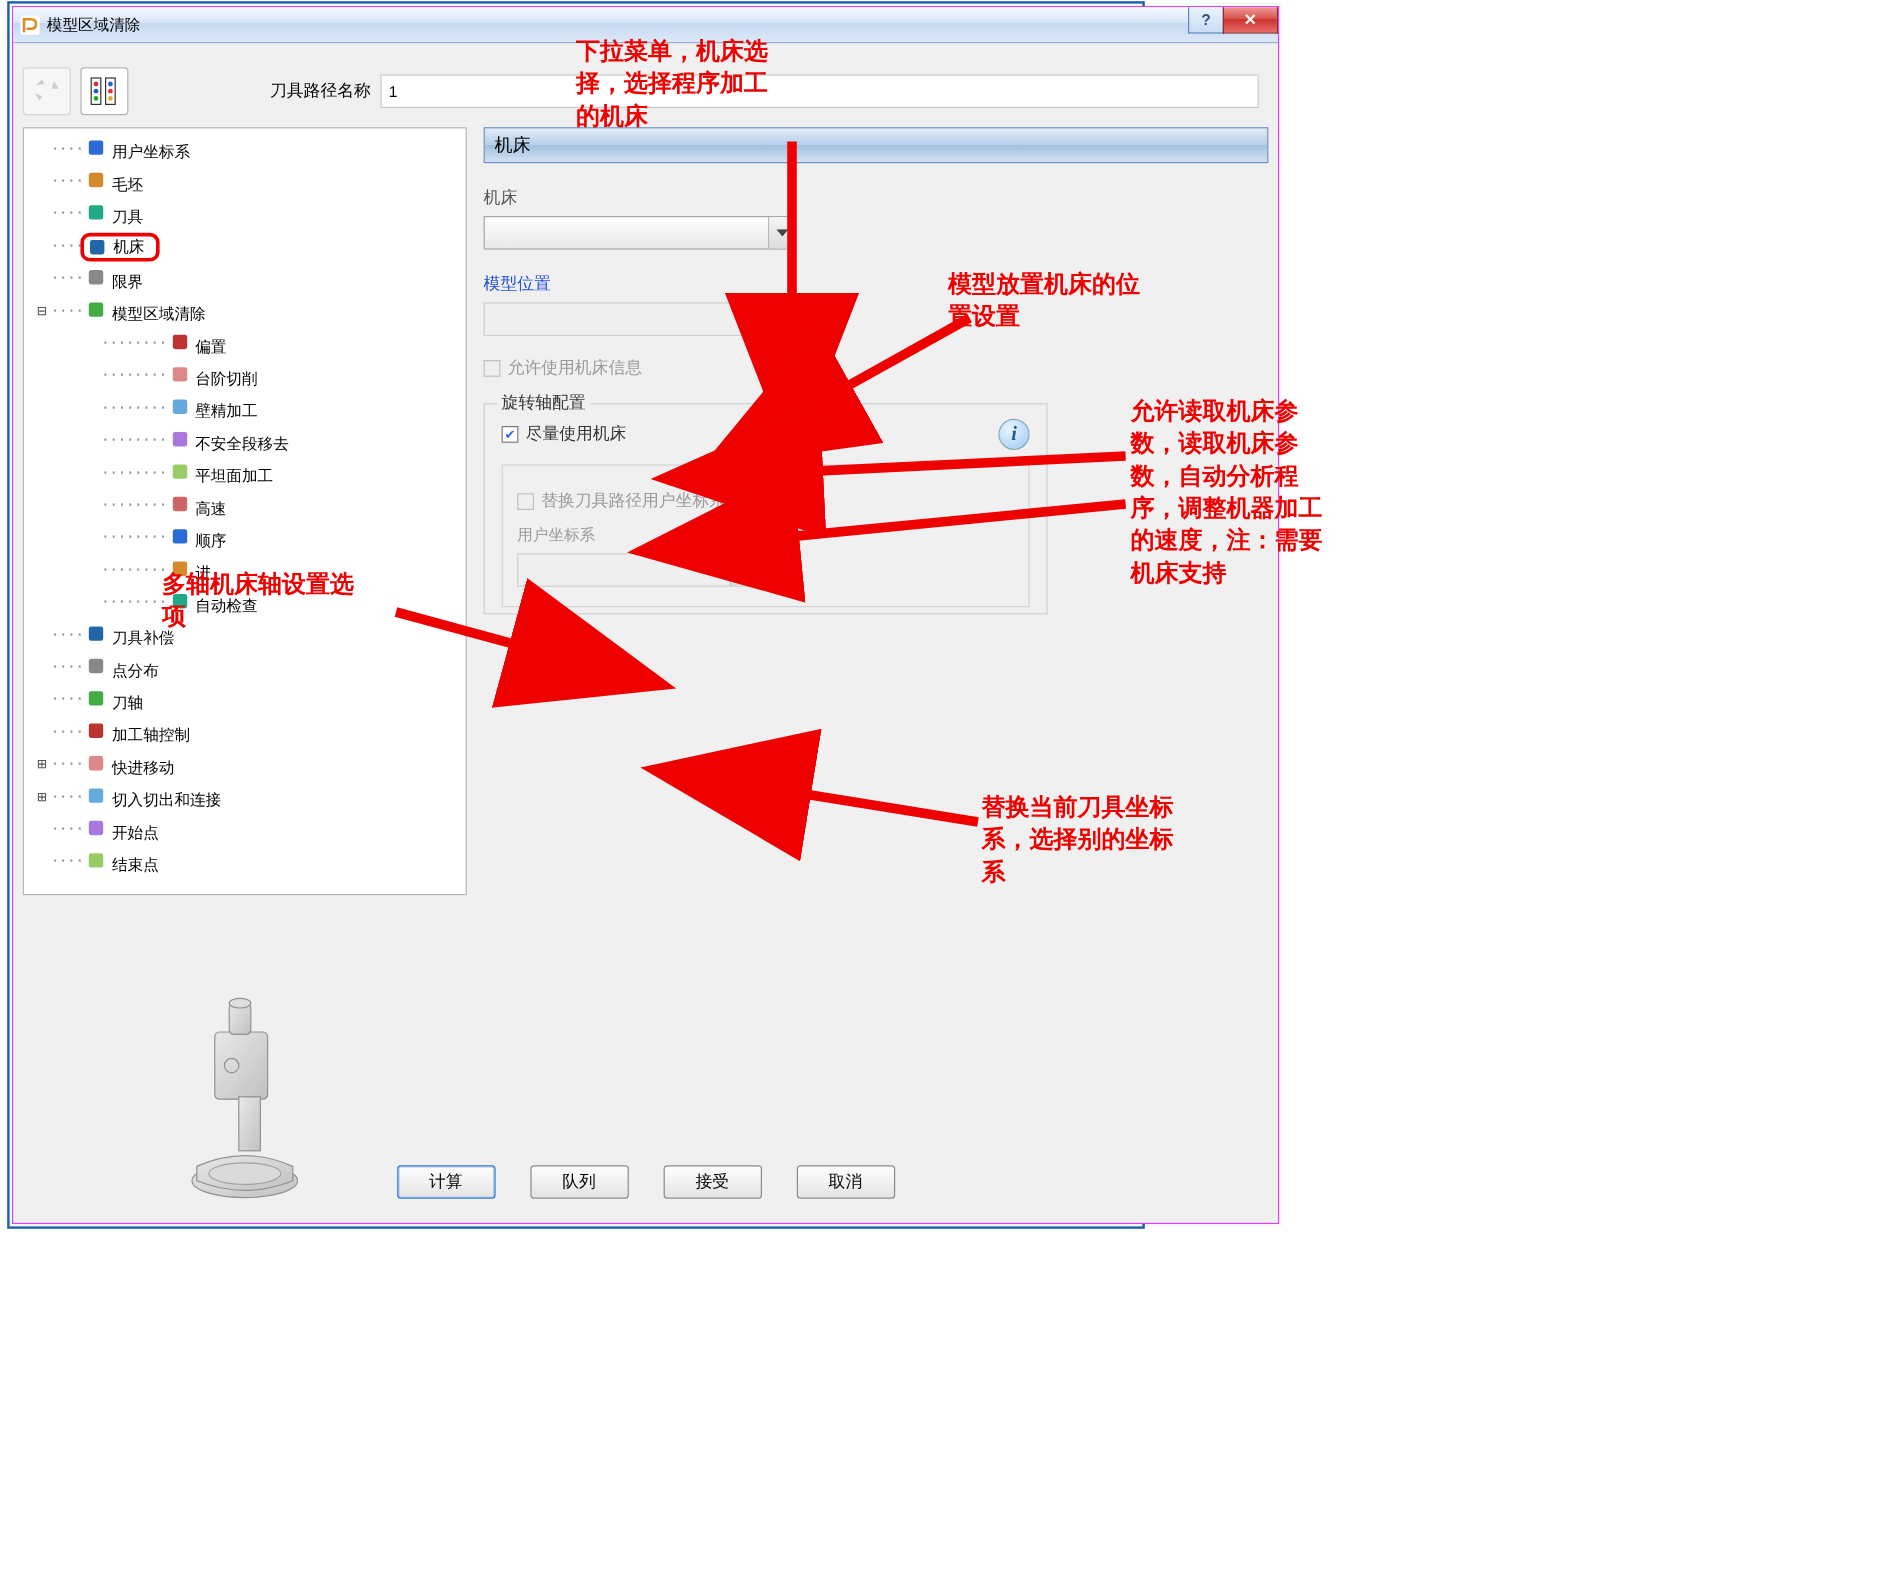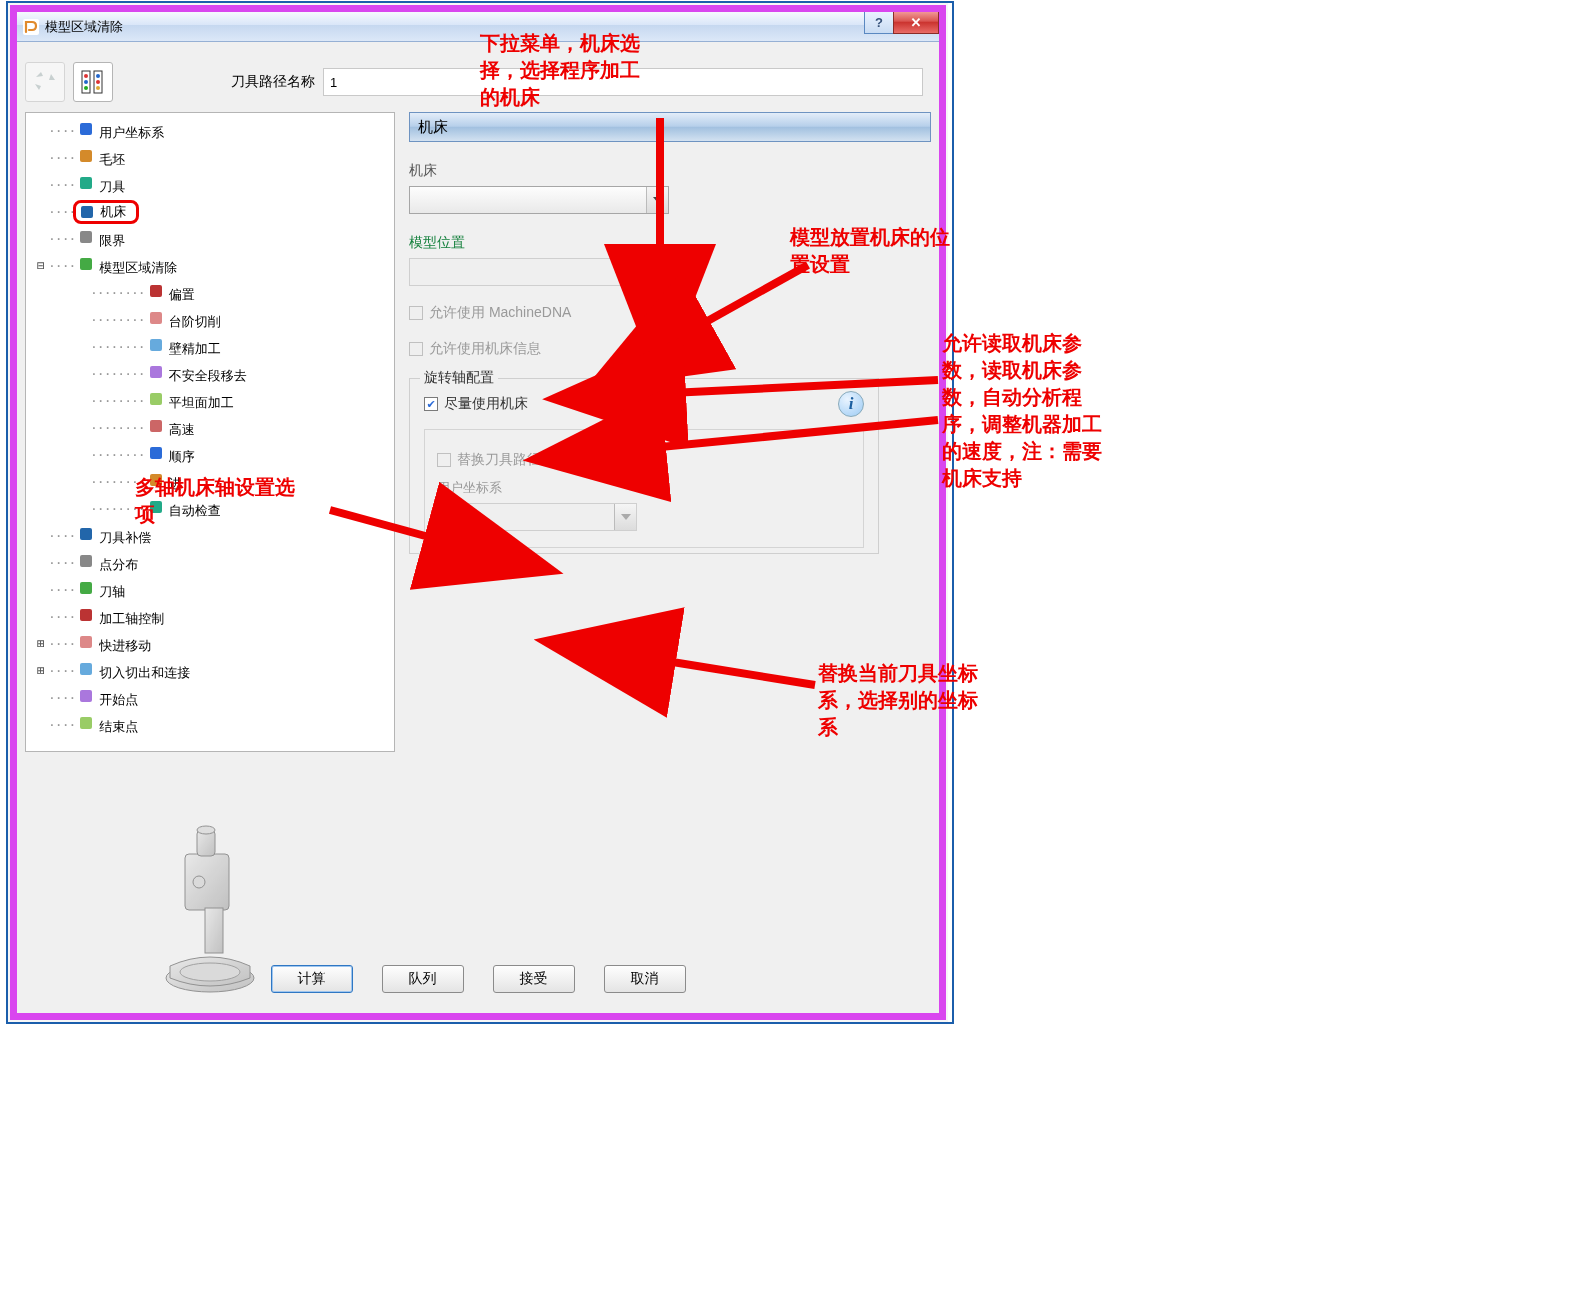--- a/index.html
+++ b/index.html
@@ -10,22 +10,22 @@
     color: #000;
     width: 1576px;
     height: 1310px;
     position: relative;
   }
 
   
   .window {
     position: absolute;
     left: 10px; top: 5px;
-    width: 936px; height: 1015px;
-    border: 7px solid #d946ef;
+    width: 1056px; height: 1015px;
+    border: 1px solid #d946ef;
     background: #f0f0f0;
     box-shadow: 0 0 0 2px rgba(0,0,0,0.03);
   }
   .titlebar {
     height: 30px;
     background: linear-gradient(to bottom,#f6f9fe,#d9e6f8 45%,#c6d8f0 46%,#dce8f8);
     display: flex;
     align-items: center;
     border-bottom: 1px solid #96b0d4;
     position: relative;
@@ -168,21 +168,21 @@
     background: linear-gradient(to bottom,#e3edf9,#b6cfea 48%,#a0bfdf 49%,#d3e2f1);
     border: 1px solid #6e93c1;
     display: flex; align-items: center;
     padding-left: 8px;
     font-size: 15px;
     color: #000;
   }
 
   .field { margin-top: 20px; }
   .field-lbl { font-size: 14px; color: #555; margin-bottom: 6px; }
-  .field-lbl.disabled { color: #15803d; }
+  .field-lbl.disabled { color: #1d4ed8; }
   .combo {
     width: 260px; height: 28px;
     border: 1px solid #a6a6a6;
     background: linear-gradient(to bottom,#fdfdfd,#e9e9e9);
     position: relative;
     display: flex; align-items: center;
     font-size: 13px; padding-left: 6px;
   }
   .combo.disabled { background: #efefef; color: #aaa; border-color: #cfcfcf; }
   .combo .arrow {
@@ -545,24 +545,20 @@
           <div class="field-lbl disabled">模型位置</div>
           <div class="combo disabled">
             <span class="arrow">
               <svg width="10" height="6">
                   <path d="M0 0 L10 0 L5 6 Z" fill="#999"></path>
                 </svg>
             </span>
           </div>
         </div>
 
-        <div class="chk-row disabled">
-          <span class="chk disabled"></span>
-          <span>允许使用 MachineDNA</span>
-        </div>
 
         <div class="chk-row disabled">
           <span class="chk disabled"></span>
           <span>允许使用机床信息</span>
         </div>
 
         <div class="groupbox" style="width: 470px;">
           <div class="groupbox-title">旋转轴配置</div>
 
           <div style="display:flex; align-items:center;">

